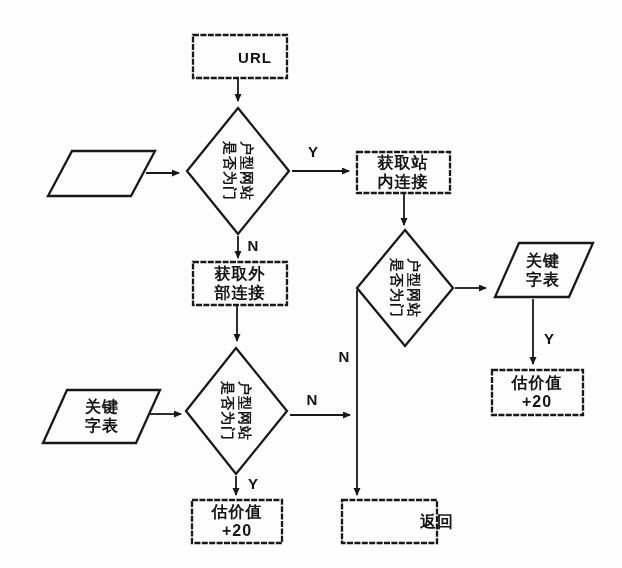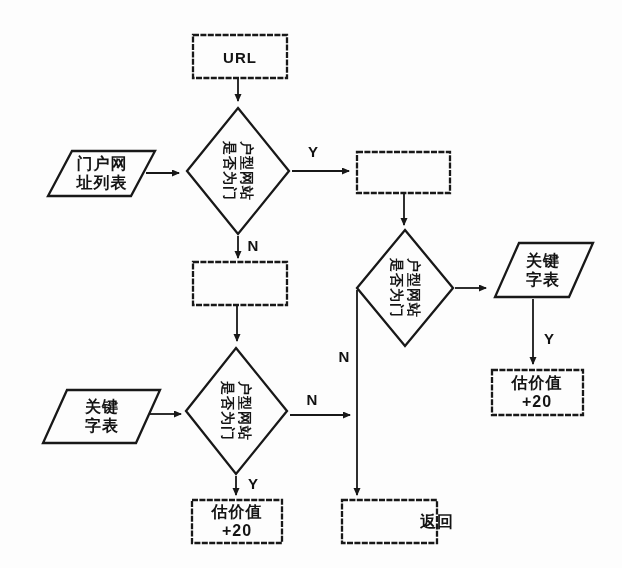--- a/index.html
+++ b/index.html
@@ -29,20 +29,21 @@
     font-weight: bold;
     font-size: 16px;
     line-height: 19px;
     text-align: center;
     white-space: pre-line;
     letter-spacing: 1px;
   }
   .node-label.latin {
     font-size: 15px;
     letter-spacing: 1px;
+    margin-left: 15px;
   }
   .diamond-label {
     position: absolute;
     transform: translate(-50%, -50%);
     color: #141414;
     font-weight: bold;
     font-size: 14px;
     line-height: 17px;
     white-space: pre-line;
     writing-mode: vertical-lr;
@@ -107,30 +108,32 @@
     <line class="wire" x1="455" y1="288" x2="486" y2="288" marker-end="url(#arrow)"></line>
     <line class="wire" x1="533" y1="299" x2="533" y2="364" marker-end="url(#arrow)"></line>
     <line class="wire" x1="357" y1="290" x2="357" y2="495" marker-end="url(#arrow)"></line>
     <line class="wire" x1="290" y1="415" x2="350" y2="415" marker-end="url(#arrow)"></line>
     <line class="wire" x1="237" y1="306" x2="237" y2="341" marker-end="url(#arrow)"></line>
     <line class="wire" x1="150" y1="414" x2="181" y2="414" marker-end="url(#arrow)"></line>
     <line class="wire" x1="236" y1="476" x2="236" y2="495" marker-end="url(#arrow)"></line>
   </svg>
 
   <div class="node-label latin" style="left:240px; top:57px;">URL</div>
-  <div class="node-label" style="left:102px; top:173px;">门户网
-址列表</div>
   <div class="diamond-label" style="left:238px; top:171px;">是否为门
 户型网站</div>
+  <div class="node-label" style="left:403px; top:172px;">获取站
+内连接</div>
   <div class="diamond-label" style="left:405px; top:288px;">是否为门
 户型网站</div>
   <div class="node-label" style="left:543px; top:270px;">关键
 字表</div>
   <div class="node-label" style="left:537px; top:392px;">估价值
 +20</div>
+  <div class="node-label" style="left:240px; top:283px;">获取外
+部连接</div>
   <div class="diamond-label" style="left:236px; top:411px;">是否为门
 户型网站</div>
   <div class="node-label" style="left:102px; top:416px;">关键
 字表</div>
   <div class="node-label" style="left:237px; top:521px;">估价值
 +20</div>
   <div class="node-label" style="left:389px; top:521px;margin-left:48px;">返回</div>
 
   <div class="edge-label" style="left:313px; top:151px;">Y</div>
   <div class="edge-label" style="left:253px; top:245px;">N</div>

